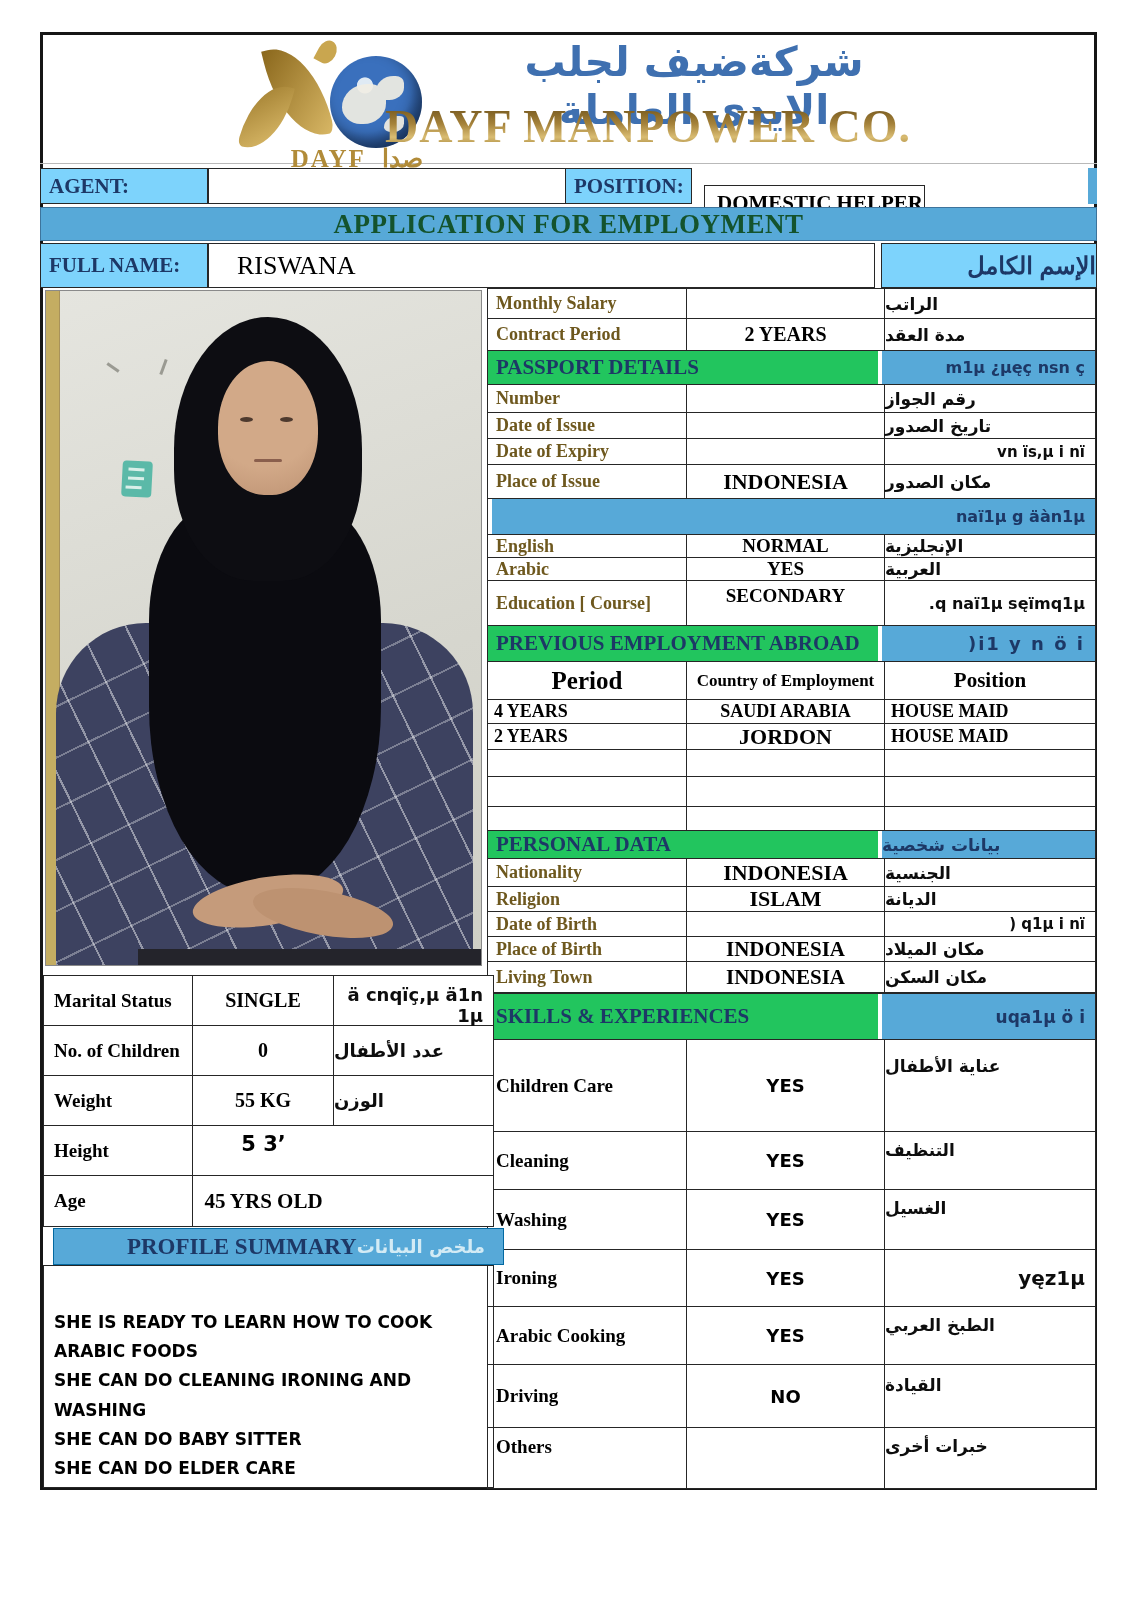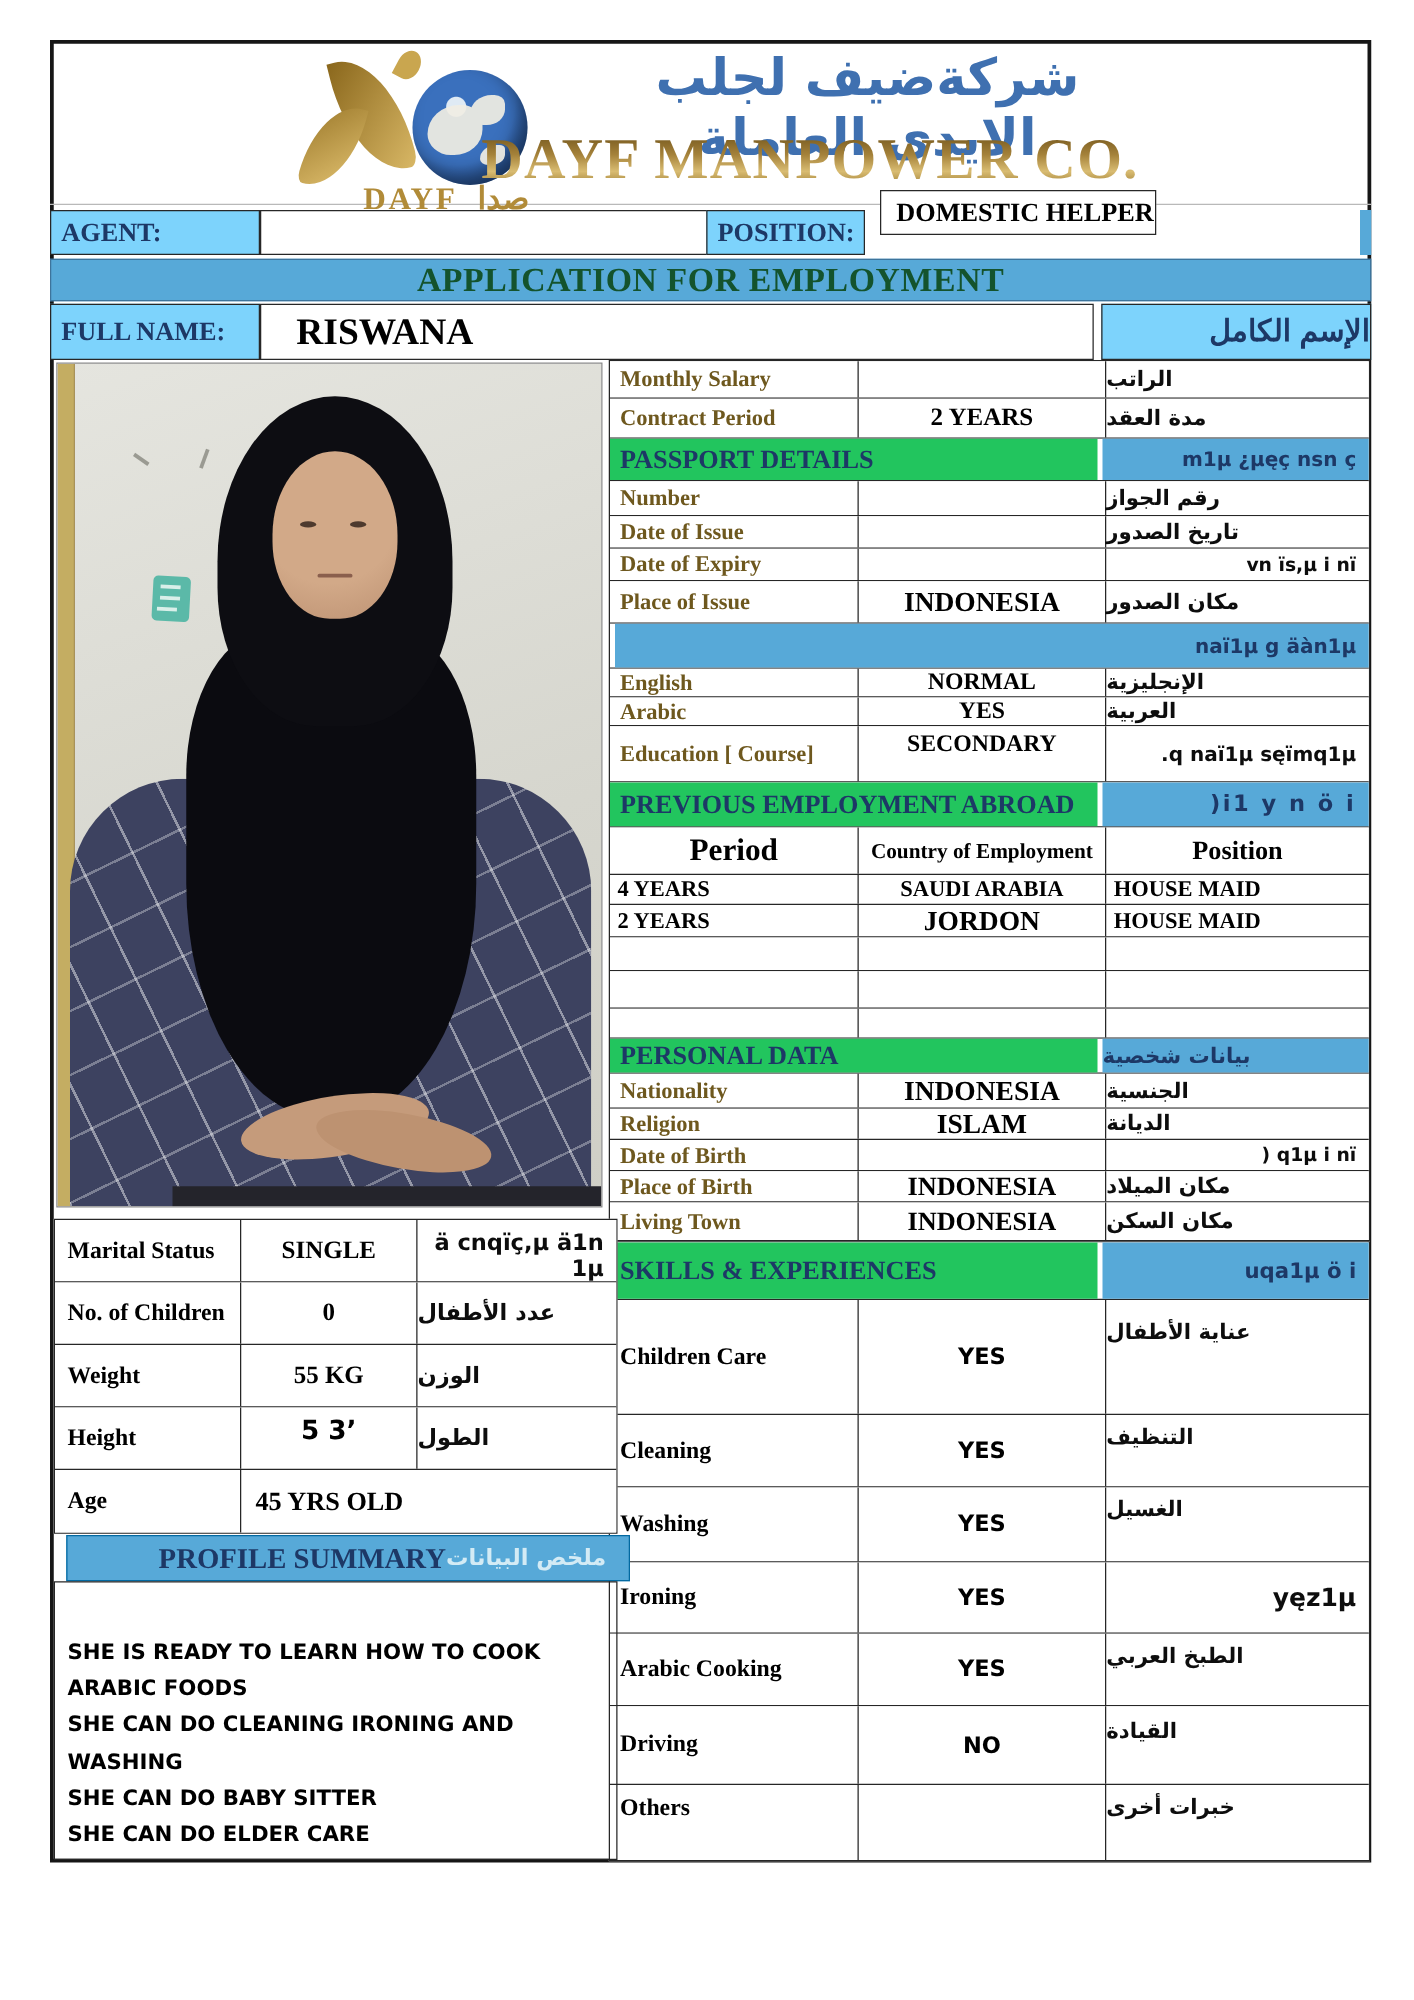--- a/index.html
+++ b/index.html
@@ -156,34 +156,34 @@
 
 <div class="abs bluecell" style="left:40px;top:168px;width:168px;height:36px;">
   <span class="navytxt" style="font-size:21px;padding-left:8px;">AGENT:</span>
 </div>
 <div class="abs whitecell" style="left:208px;top:168px;width:369px;height:36px;">
   <span style="padding-left:10px;font-weight:bold;font-size:20px;"></span>
 </div>
 <div class="abs bluecell" style="left:565px;top:168px;width:127px;height:36px;align-items:center;">
   <span class="navytxt" style="font-size:21px;padding-left:8px;">POSITION:</span>
 </div>
-<div class="abs whitecell" style="left:704px;top:152px;width:221px;height:36px;">
+<div class="abs whitecell" style="left:704px;top:185px;width:221px;height:36px;">
   <span style="padding-left:12px;font-weight:bold;font-size:21px;">DOMESTIC HELPER</span>
 </div>
 <div class="abs sliver"></div>
 
 <div class="abs banner">
   <span>APPLICATION FOR EMPLOYMENT</span>
 </div>
 
 <div class="abs bluecell" style="left:40px;top:243px;width:168px;height:45px;">
   <span class="navytxt" style="font-size:21px;padding-left:8px;">FULL NAME:</span>
 </div>
 <div class="abs whitecell" style="left:208px;top:243px;width:667px;height:45px;">
-  <span style="padding-left:28px;font-weight:bold;font-size:30px;">RISWANA</span>
+  <span style="padding-left:28px;font-weight:normal;font-size:26px;">RISWANA</span>
 </div>
 <div class="abs bluecell" style="left:881px;top:243px;width:216px;height:45px;justify-content:flex-end;">
   <span class="navytxt" style="font-size:24px;direction:rtl;font-family:Liberation Sans, sans-serif;">الإسم الكامل</span>
 </div>
 
 <div class="abs photo">
   <div class="strip"></div>
   <div class="mark1"></div>
   <div class="mark2"></div>
   <div class="card"></div>
@@ -377,21 +377,20 @@
     <div class="c lara">عدد الأطفال</div>
   </div>
   <div class="row" style="height:50px;">
     <div class="c llab">Weight</div>
     <div class="c lval">55 KG</div>
     <div class="c lara">الوزن</div>
   </div>
   <div class="row" style="height:50px;">
     <div class="c llab">Height</div>
     <div class="c lval" style="align-items:flex-start;padding-top:6px;font-size:21px;font-family:'DejaVu Sans',sans-serif;">5 3’</div>
-    <div class="c lara">الطول</div>
   </div>
   <div class="row" style="height:50px;">
     <div class="c llab">Age</div>
     <div class="c lval" style="font-size:21px;">45 YRS OLD</div>
   </div>
 </div>
 
 <div class="abs profile-band">
   <div class="en">PROFILE SUMMARY</div>
   <div class="ar">ملخص البيانات</div>

